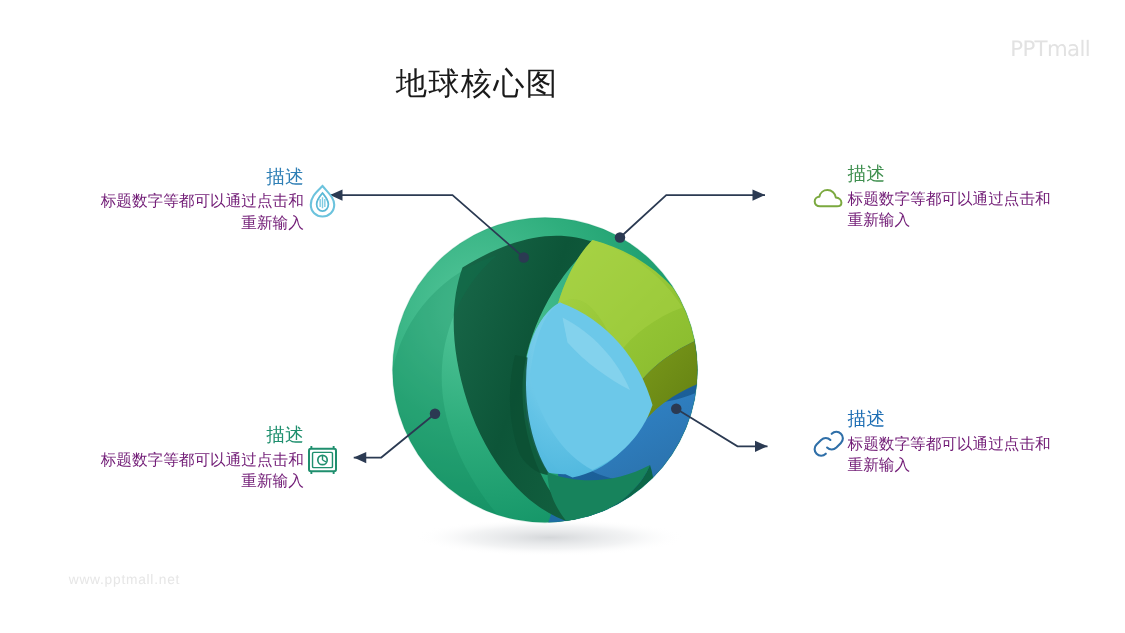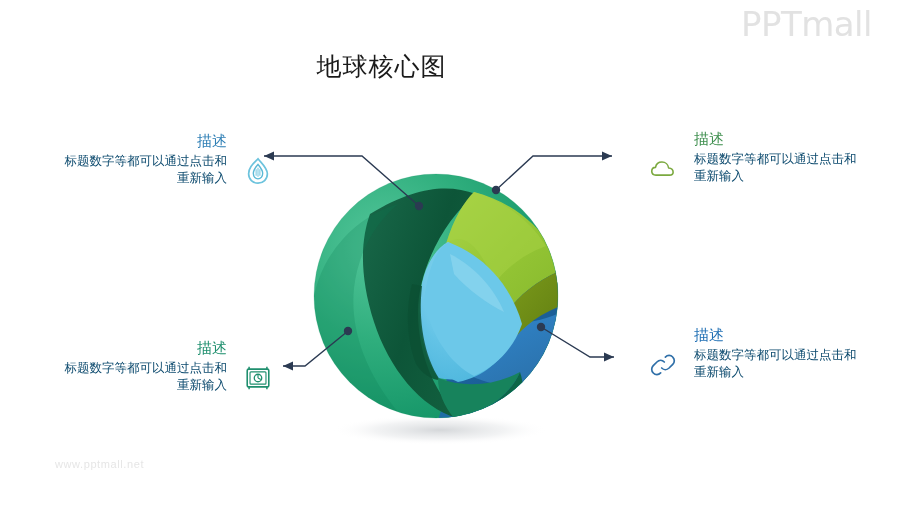--- a/index.html
+++ b/index.html
@@ -13,23 +13,23 @@
     height: 506px;
     position: relative;
     overflow: hidden;
     font-family: "Liberation Sans", "DejaVu Sans", sans-serif;
     -webkit-font-smoothing: antialiased;
   }
 
   
   .brand-logo {
     position: absolute;
-    top: 4px;
+    top: 30px;
     right: 28px;
-    font-size: 34px;
+    font-size: 17px;
     letter-spacing: -0.5px;
     color: #e2e2e2;
     font-family: "DejaVu Sans", sans-serif;
     font-weight: 400;
     user-select: none;
   }
 
   
   .slide-title {
     position: absolute;
@@ -64,40 +64,40 @@
   }
   .graphic svg { display: block; }
 
   
   .callout {
     position: absolute;
     width: 235px;
   }
   .callout .c-row {
     display: flex;
-    align-items: flex-end;
-    gap: 16px;
+    align-items: center;
+    gap: 0;
   }
   .callout.right .c-row { flex-direction: row; }
   .callout.left  .c-row { flex-direction: row-reverse; }
 
   .callout .c-text { flex: 1 1 auto; }
   .callout.left  .c-text { text-align: right; }
   .callout.right .c-text { text-align: left; }
 
   .c-head {
     font-size: 15px;
     line-height: 19px;
     margin-bottom: 1px;
     font-family: "DejaVu Sans", sans-serif;
   }
   .c-body {
     font-size: 12.5px;
     line-height: 17px;
-    color: #0c4a6e;
+    color: #701a75;
     font-family: "DejaVu Sans", sans-serif;
     white-space: pre-line;
   }
 
   .c-icon {
     flex: 0 0 auto;
     width: 30px;
     height: 30px;
     margin-top: 4px;
   }

